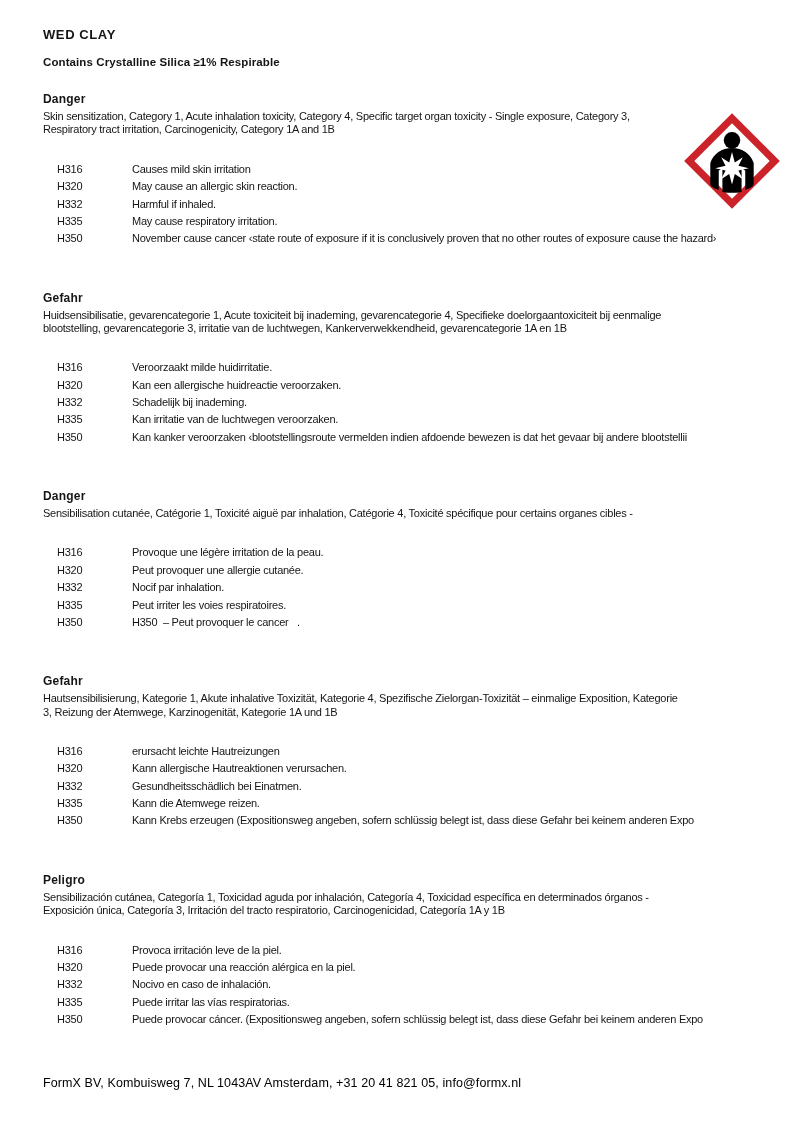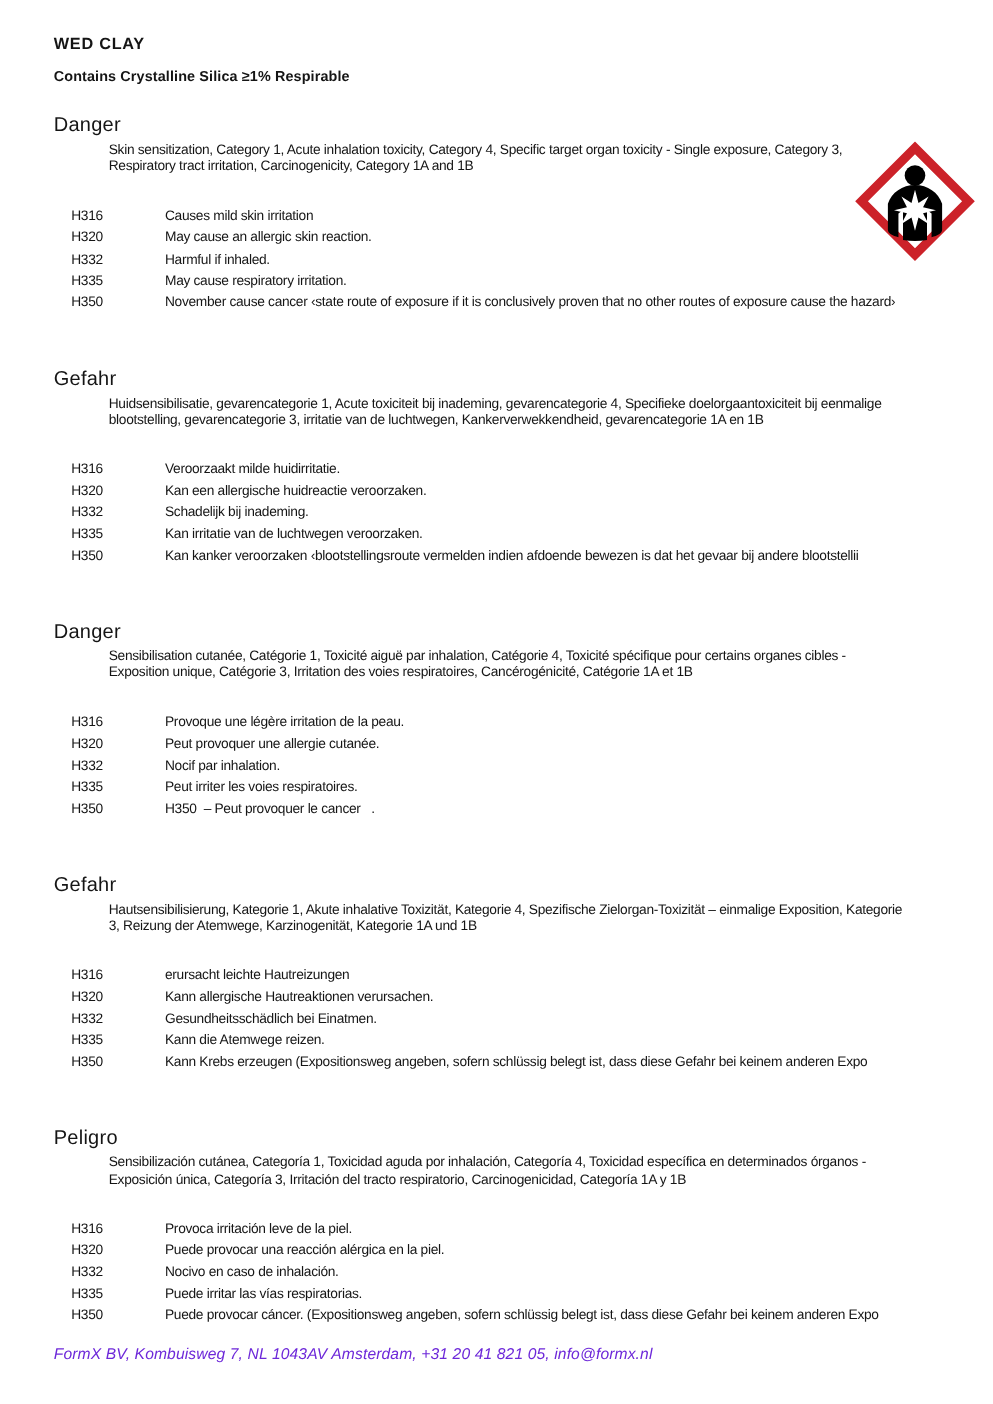--- a/index.html
+++ b/index.html
@@ -6,31 +6,31 @@
   body{
     width:794px;height:1123px;background:#ffffff;overflow:hidden;position:relative;
     font-family:"Liberation Sans",sans-serif;color:#151515;
     -webkit-font-smoothing:antialiased;
   }
   .page{position:absolute;inset:0;padding:27px 0 0 43px;box-sizing:border-box;}
   .doc-title{font-size:13px;font-weight:bold;letter-spacing:.6px;white-space:pre;}
   .doc-subtitle{font-size:11.5px;font-weight:bold;margin-top:14px;letter-spacing:.1px;white-space:pre;}
   .sections{margin-top:24px;}
   .hazard-section{margin-bottom:41px;}
-  .signal-word{font-size:16px;font-weight:normal;letter-spacing:.2px;margin-bottom:4px;}
+  .signal-word{font-size:12px;font-weight:bold;letter-spacing:.2px;margin-bottom:4px;}
   .class-line{
-    font-size:11px;letter-spacing:-.25px;line-height:13.4px;white-space:pre;margin-left:44px;
+    font-size:11px;letter-spacing:-.25px;line-height:13.4px;white-space:pre;
   }
   .h-rows{margin-top:26px;}
   .h-row{display:grid;grid-template-columns:75px 1fr;height:17.35px;align-items:baseline;}
   .h-code,.h-text{font-size:11px;letter-spacing:-.25px;white-space:pre;padding-left:14px;}
   .pictogram{position:absolute;left:684px;top:113px;width:96px;height:96px;}
   .footer{
     position:absolute;left:43px;top:1076px;font-size:12.5px;letter-spacing:.1px;
-    color:#6d28d9;white-space:pre;font-style:italic;
+    color:#000000;white-space:pre;
   }
 </style>
 </head>
 <body>
 
 <div class="page">
 
   <div class="doc-title">WED CLAY</div>
 
   <div class="doc-subtitle">Contains Crystalline Silica ≥1% Respirable</div>
@@ -86,21 +86,20 @@
           </div>
           <div class="h-row">
             <div class="h-code">H350</div>
             <div class="h-text">Kan kanker veroorzaken ‹blootstellingsroute vermelden indien afdoende bewezen is dat het gevaar bij andere blootstellii</div>
           </div>
         </div>
       </div>
       <div class="hazard-section">
         <div class="signal-word">Danger</div>
         <div class="class-line">Sensibilisation cutanée, Catégorie 1, Toxicité aiguë par inhalation, Catégorie 4, Toxicité spécifique pour certains organes cibles -</div>
-        <div class="class-line">Exposition unique, Catégorie 3, Irritation des voies respiratoires, Cancérogénicité, Catégorie 1A et 1B</div>
         <div class="h-rows">
           <div class="h-row">
             <div class="h-code">H316</div>
             <div class="h-text">Provoque une légère irritation de la peau.</div>
           </div>
           <div class="h-row">
             <div class="h-code">H320</div>
             <div class="h-text">Peut provoquer une allergie cutanée.</div>
           </div>
           <div class="h-row">

